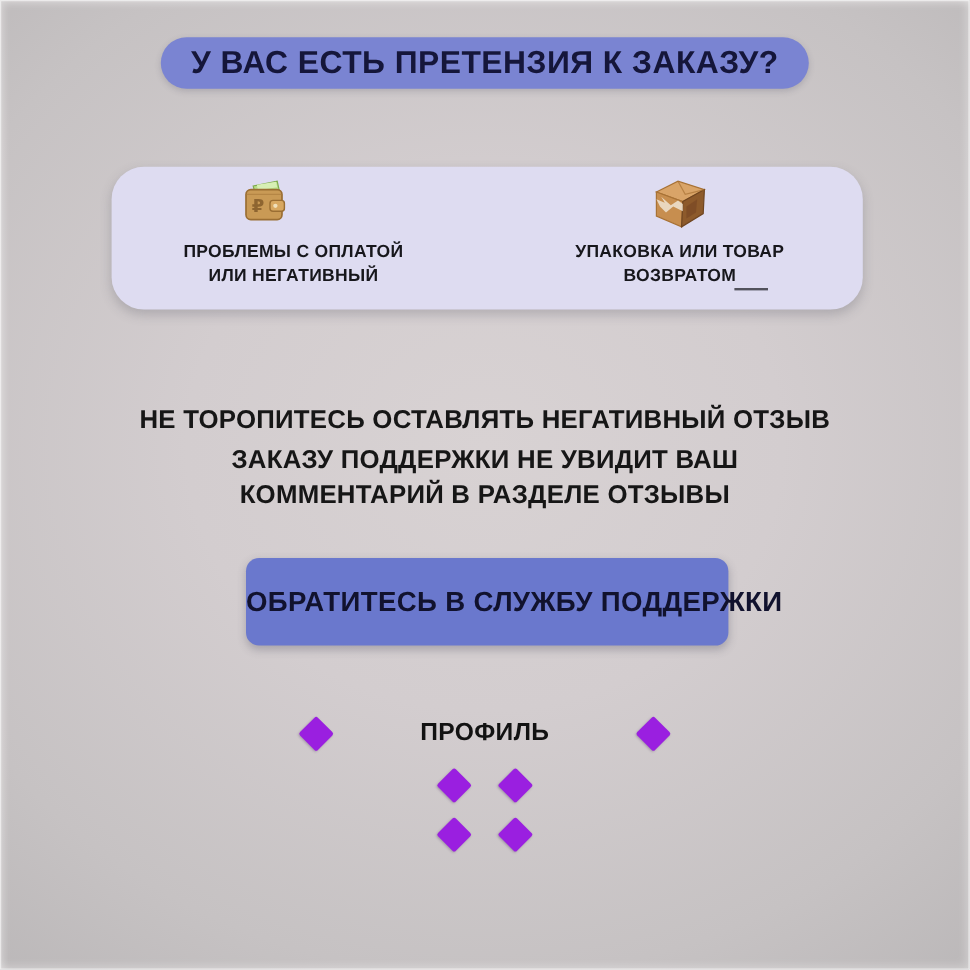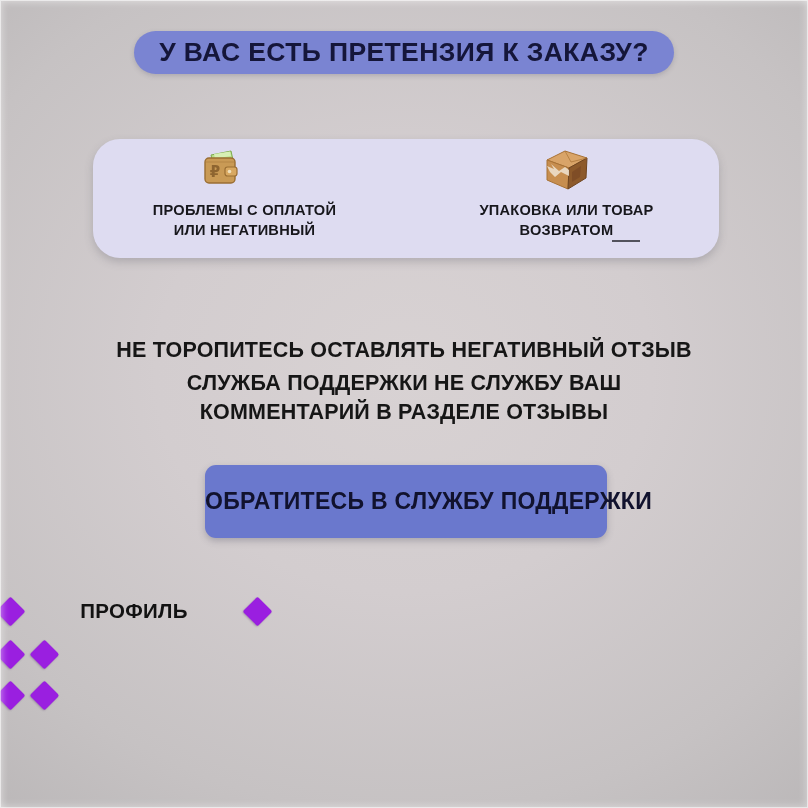--- a/index.html
+++ b/index.html
@@ -167,21 +167,22 @@
   
   .nav-list {
     position: absolute;
     left: 0;
     right: 0;
     top: 598px;
   }
   .nav-row {
     display: flex;
     align-items: center;
-    gap: 13px;
+    justify-content: center;
+    gap: 30px;
     margin-bottom: 20px;
   }
   .nav-row:last-child { margin-bottom: 0; }
   .diamond {
     width: 21px;
     height: 21px;
     flex: 0 0 auto;
     background: #9a1fe0;
     transform: rotate(45deg);
     border-radius: 2px;
@@ -241,21 +242,21 @@
       <div class="option-label">
         <span>УПАКОВКА ИЛИ ТОВАР</span><br>
         <span>ВОЗВРАТОМ</span>
       </div>
     </div>
   </div>
   <div class="strike-artifact"></div>
 
   <div class="msg-1">НЕ ТОРОПИТЕСЬ ОСТАВЛЯТЬ НЕГАТИВНЫЙ ОТЗЫВ</div>
   <div class="msg-2">
-    <span>СЛУЖБА ПОДДЕРЖКИ НЕ СЛУЖБУ ВАШ</span><br>
+    <span>ЗАКАЗУ ПОДДЕРЖКИ НЕ УВИДИТ ВАШ</span><br>
     <span>КОММЕНТАРИЙ В РАЗДЕЛЕ ОТЗЫВЫ</span>
   </div>
 
   <button class="cta-button">ОБРАТИТЕСЬ В СЛУЖБУ ПОДДЕРЖКИ</button>
 
   <div class="nav-list">
 
     <div class="nav-row">
       <span class="diamond"></span>
       <span class="nav-label">ПРОФИЛЬ</span>

